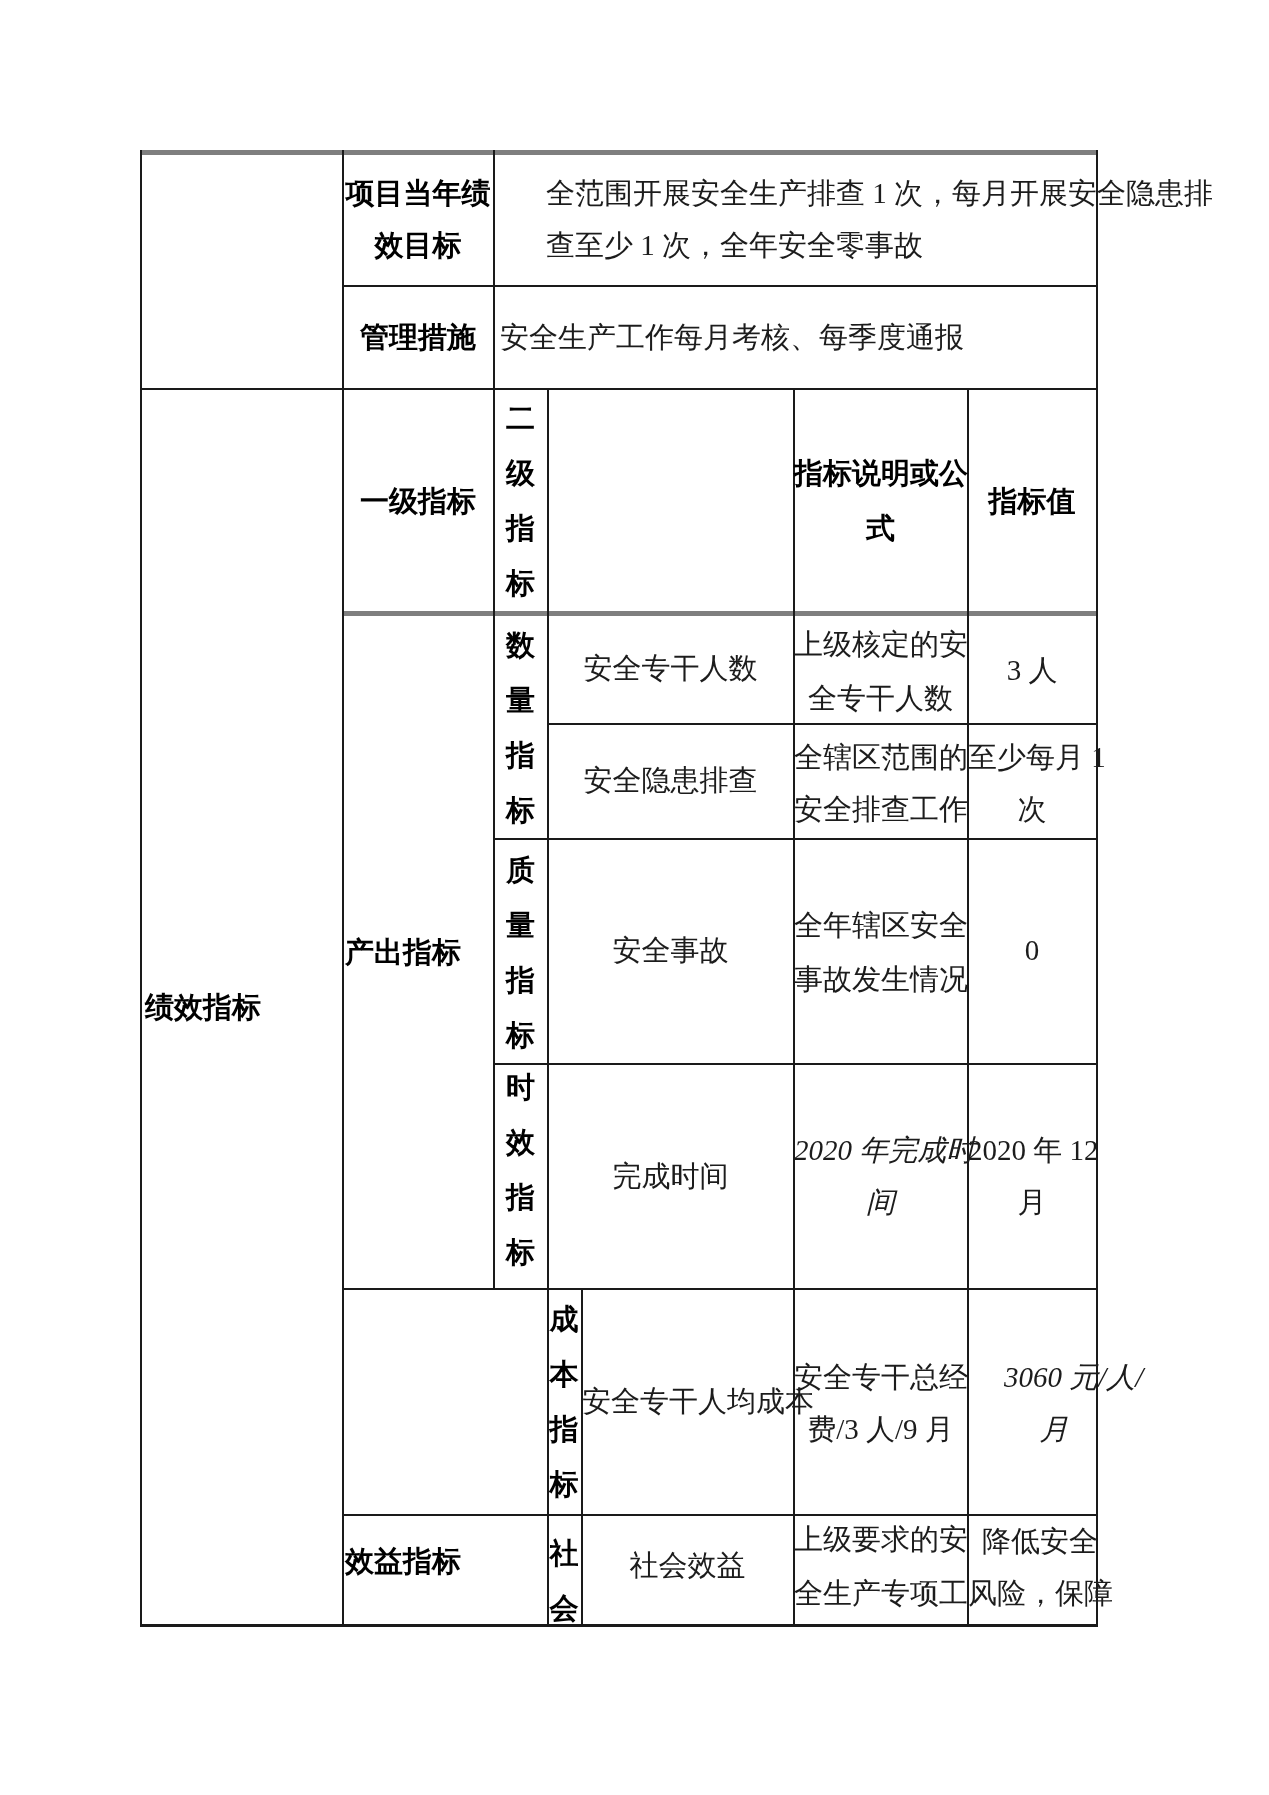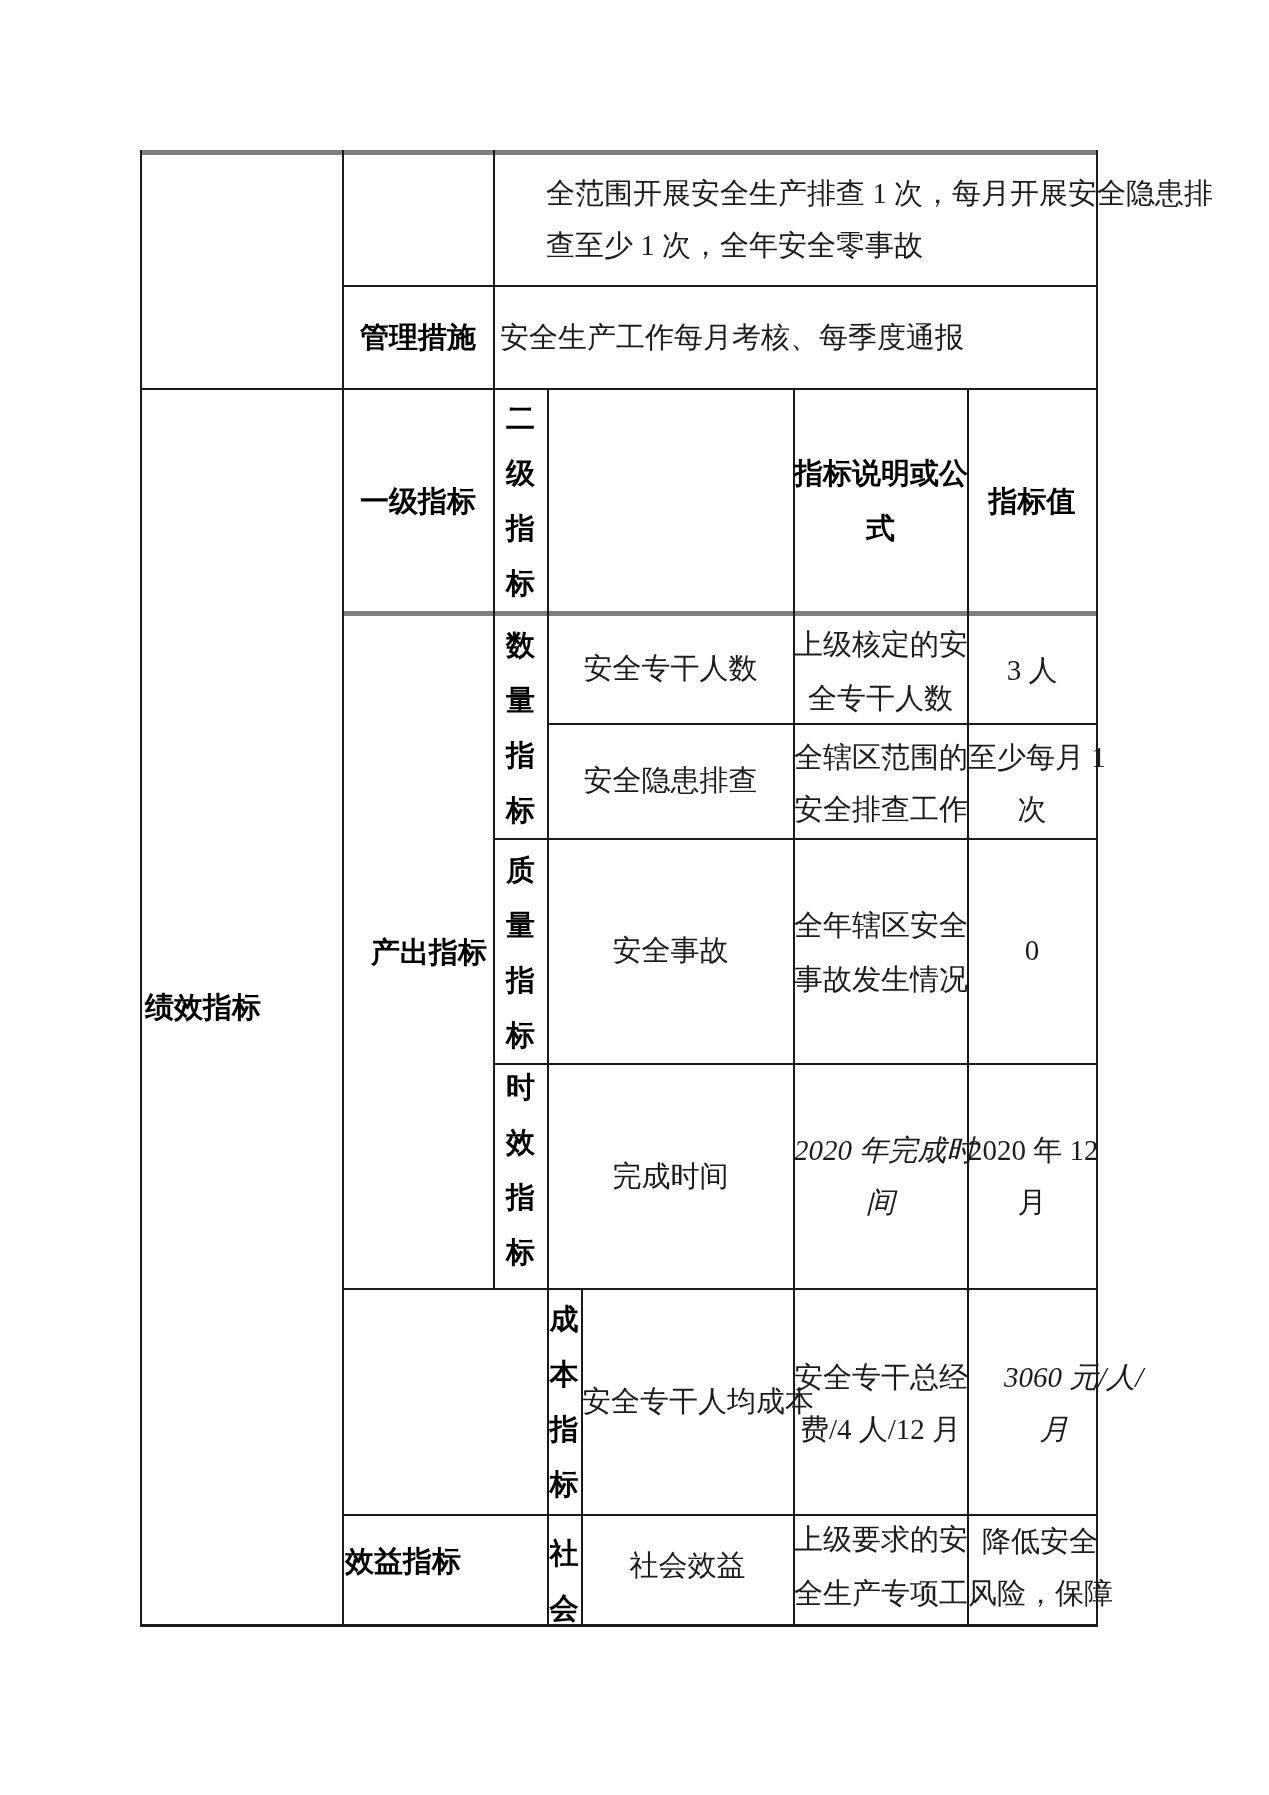--- a/index.html
+++ b/index.html
@@ -51,38 +51,40 @@
 
   <div class="vl" style="left:140px;top:150px;width:2px;height:1477px;"></div>
   <div class="vl" style="left:342px;top:150px;width:2px;height:1477px;"></div>
   <div class="vl" style="left:493px;top:150px;width:2px;height:1140px;"></div>
   <div class="vl" style="left:547px;top:388px;width:2px;height:1239px;"></div>
   <div class="vl" style="left:581px;top:1288px;width:2px;height:339px;"></div>
   <div class="vl" style="left:793px;top:388px;width:2px;height:1239px;"></div>
   <div class="vl" style="left:967px;top:388px;width:2px;height:1239px;"></div>
   <div class="vl" style="left:1096px;top:150px;width:2px;height:1477px;"></div>
 
+  <div class="cell lbl center" style="left:343px;top:167px;width:150px;">项目当年绩
+效目标</div>
   <div class="cell" style="left:528px;top:167px;width:595px;margin-left:18px;">全范围开展安全生产排查 1 次，每月开展安全隐患排
 查至少 1 次，全年安全零事故</div>
 
   <div class="cell lbl center" style="left:343px;top:311px;width:150px;">管理措施</div>
   <div class="cell" style="left:500px;top:311px;width:595px;">安全生产工作每月考核、每季度通报</div>
 
   <div class="cell lbl" style="left:145px;top:981px;width:195px;">绩效指标</div>
 
   <div class="cell lbl center" style="left:343px;top:475px;width:150px;">一级指标</div>
   <div class="cell lbl vert" style="left:494px;top:391px;width:53px;">二
 级
 指
 标</div>
   <div class="cell lbl center" style="left:794px;top:446px;width:173px;line-height:55px;">指标说明或公
 式</div>
   <div class="cell lbl center" style="left:968px;top:475px;width:128px;">指标值</div>
 
-  <div class="cell lbl" style="left:345px;top:926px;width:148px;padding-left:26px;">产出指标</div>
+  <div class="cell lbl" style="left:345px;top:926px;width:148px;">产出指标</div>
   <div class="cell lbl" style="left:345px;top:1535px;width:200px;">效益指标</div>
 
   <div class="cell lbl vert" style="left:494px;top:618px;width:53px;">数
 量
 指
 标</div>
   <div class="cell lbl vert" style="left:494px;top:843px;width:53px;">质
 量
 指
 标</div>
@@ -114,21 +116,21 @@
   <div class="cell center" style="left:968px;top:924px;width:128px;">0</div>
 
   <div class="cell center" style="left:548px;top:1150px;width:245px;">完成时间</div>
   <div class="cell center" style="left:794px;top:1124px;width:173px;font-style:italic;">2020 年完成时
 间</div>
   <div class="cell center" style="left:968px;top:1124px;width:128px;">2020 年 12
 月</div>
 
   <div class="cell center" style="left:582px;top:1375px;width:211px;">安全专干人均成本</div>
   <div class="cell center" style="left:794px;top:1351px;width:173px;">安全专干总经
-费/4 人/12 月</div>
+费/3 人/9 月</div>
   <div class="cell center" style="left:1004px;top:1351px;width:100px;font-style:italic;">3060 元/人/
 月</div>
 
   <div class="cell center" style="left:582px;top:1539px;width:211px;">社会效益</div>
   <div class="cell center" style="left:794px;top:1512px;width:173px;line-height:54px;font-family:Liberation Serif, serif;">上级要求的安
 全生产专项工</div>
   <div class="cell center" style="left:968px;top:1515px;width:144px;">降低安全
 风险，保障</div>
 
 </div>

